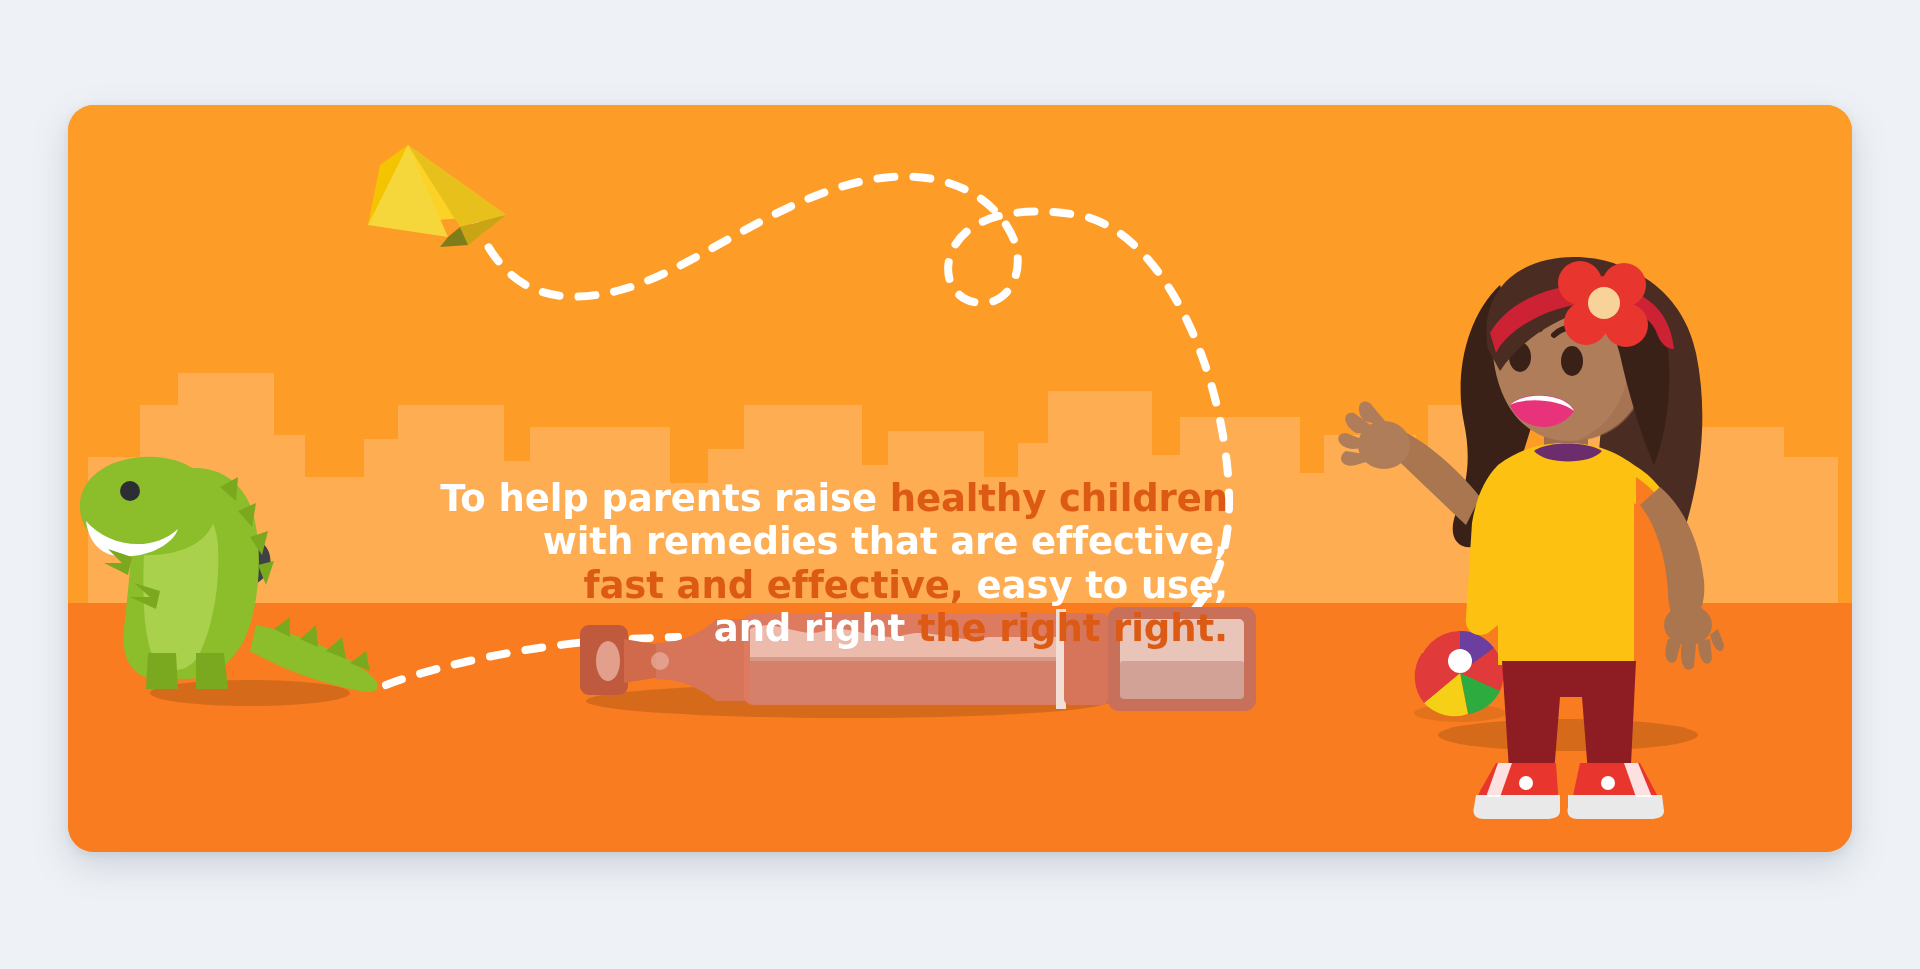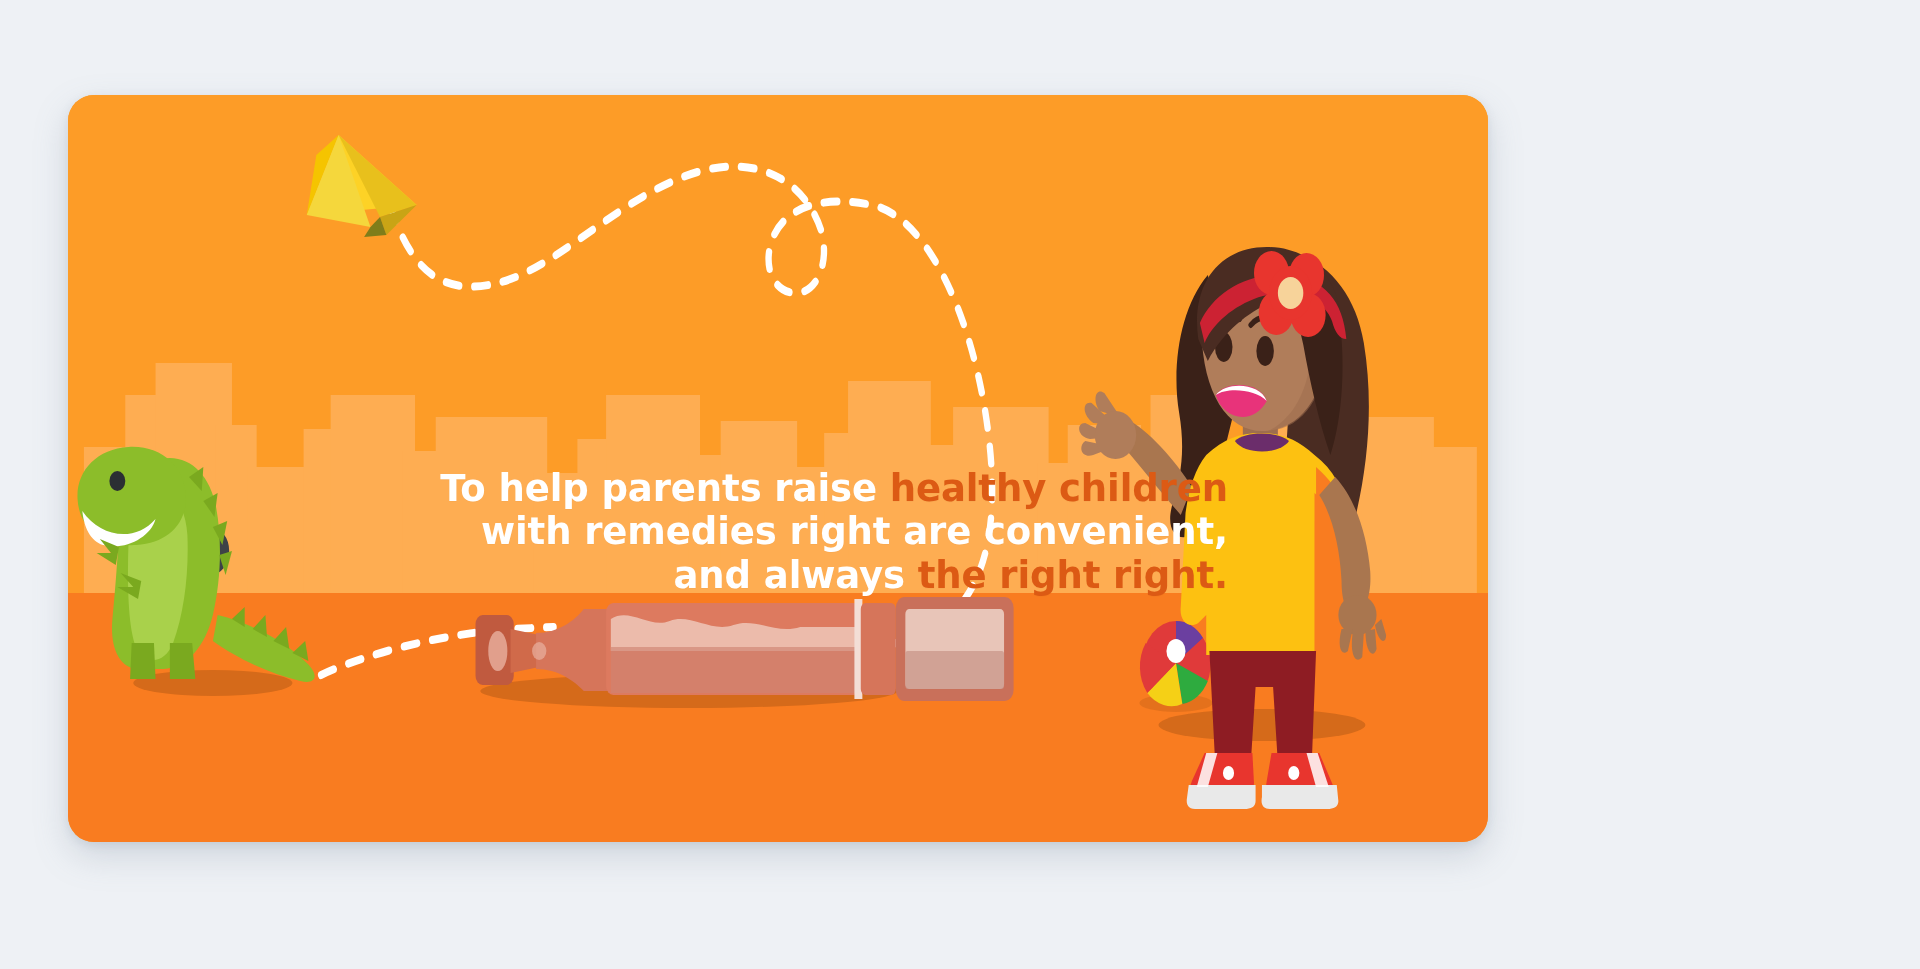--- a/index.html
+++ b/index.html
@@ -15,22 +15,22 @@
   }
   #page {
     position: relative;
     width: 1920px;
     height: 969px;
     background: #eef1f5;
   }
   #banner-card {
     position: absolute;
     left: 68px;
-    top: 95px;
-    width: 1420px;
+    top: 105px;
+    width: 1784px;
     height: 747px;
     border-radius: 26px;
     overflow: hidden;
     background: #fd9c27;
     box-shadow: 0 14px 34px rgba(120,135,155,0.26), 0 3px 10px rgba(120,135,155,0.16);
   }
   #scene {
     position: absolute;
     inset: 0;
     width: 100%;
@@ -372,18 +372,19 @@
           <path d="M 1500 690 L 1594 690 L 1596 706 C 1596 712, 1590 714, 1582 714
                    L 1510 714 C 1502 714, 1498 710, 1500 702 Z" fill="#e9e9e9"></path>
           <circle cx="1540" cy="678" r="7" fill="#ffffff"></circle>
           <path d="M 1556 658 L 1570 658 L 1584 692 L 1568 692 Z" fill="#ffffff" opacity="0.85"></path>
         </g>
       </g>
     </svg>
 
     <div id="headline">
       <span class="line"><span class="wt">To help parents raise </span><span class="hl">healthy children</span></span>
-      <span class="line"><span class="wt">with remedies right are convenient,</span></span>
-      <span class="line"><span class="wt">and always </span><span class="hl">the right right.</span></span>
+      <span class="line"><span class="wt">with remedies that are effective,</span></span>
+      <span class="line"><span class="hl">fast and effective,</span><span class="wt"> easy to use,</span></span>
+      <span class="line"><span class="wt">and right </span><span class="hl">the right right.</span></span>
     </div>
 
   </div>
 </div>
 
 </body></html>

